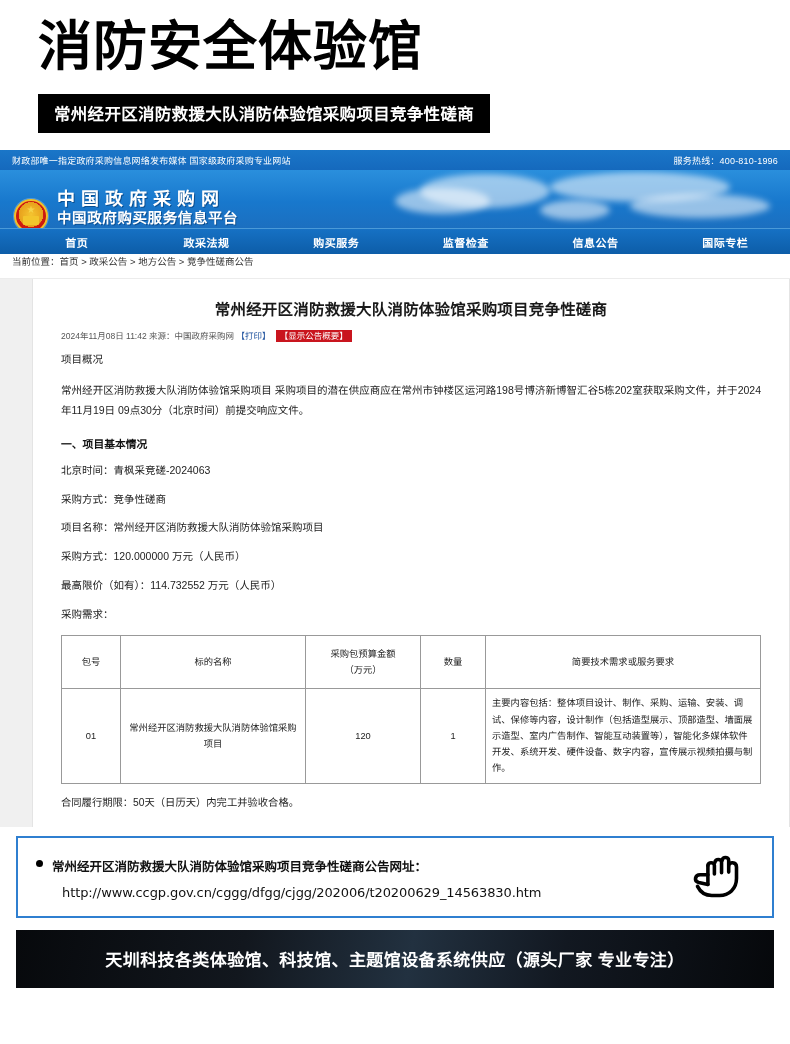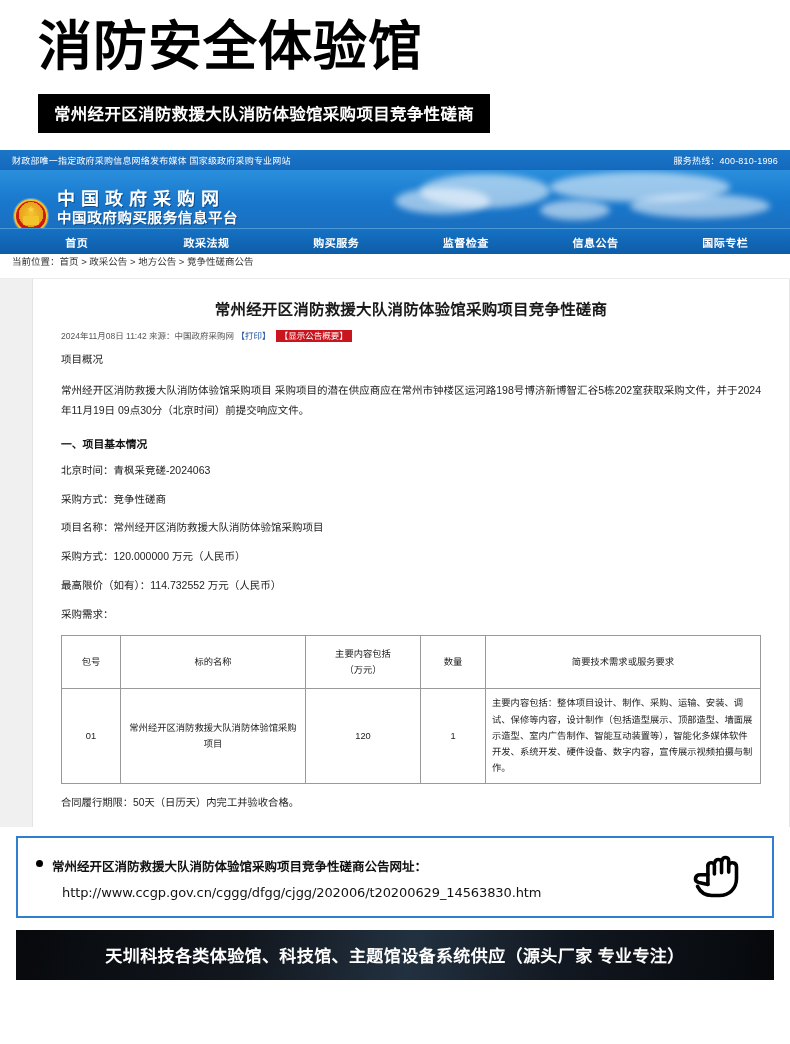--- a/index.html
+++ b/index.html
@@ -302,21 +302,21 @@
   .hand-icon {
     position: absolute;
     right: 22px;
     top: 12px;
     width: 66px; height: 52px;
   }
 
   
   .footer-bar {
     margin: 12px 16px 0 16px;
-    height: 50px;
+    height: 58px;
     background: linear-gradient(100deg, #07090c 0%, #12171e 30%, #223140 52%, #121821 72%, #06080b 100%);
     display: flex;
     align-items: center;
     justify-content: center;
     box-sizing: border-box;
   }
   .footer-text {
     color: #ffffff;
     font-size: 17px;
     font-weight: bold;
@@ -410,21 +410,21 @@
       <div class="field">
         <span>采购需求：</span>
       </div>
 
       <table class="req">
         <thead>
           <tr>
             <th style="width:46px;">包号</th>
             <th style="width:172px;">标的名称</th>
             <th style="width:102px;">
-              <div>主要内容包括</div>
+              <div>采购包预算金额</div>
               <div>（万元）</div>
             </th>
             <th style="width:52px;">数量</th>
             <th>简要技术需求或服务要求</th>
           </tr>
         </thead>
         <tbody>
           <tr>
             <td class="c-pkg">01</td>
             <td class="c-name">常州经开区消防救援大队消防体验馆采购项目</td>

